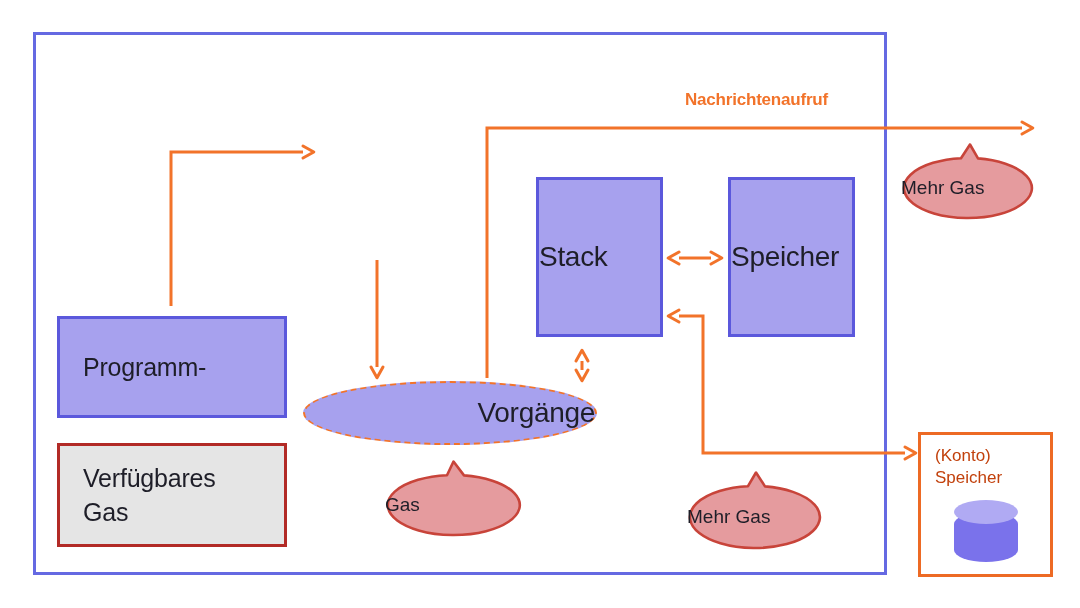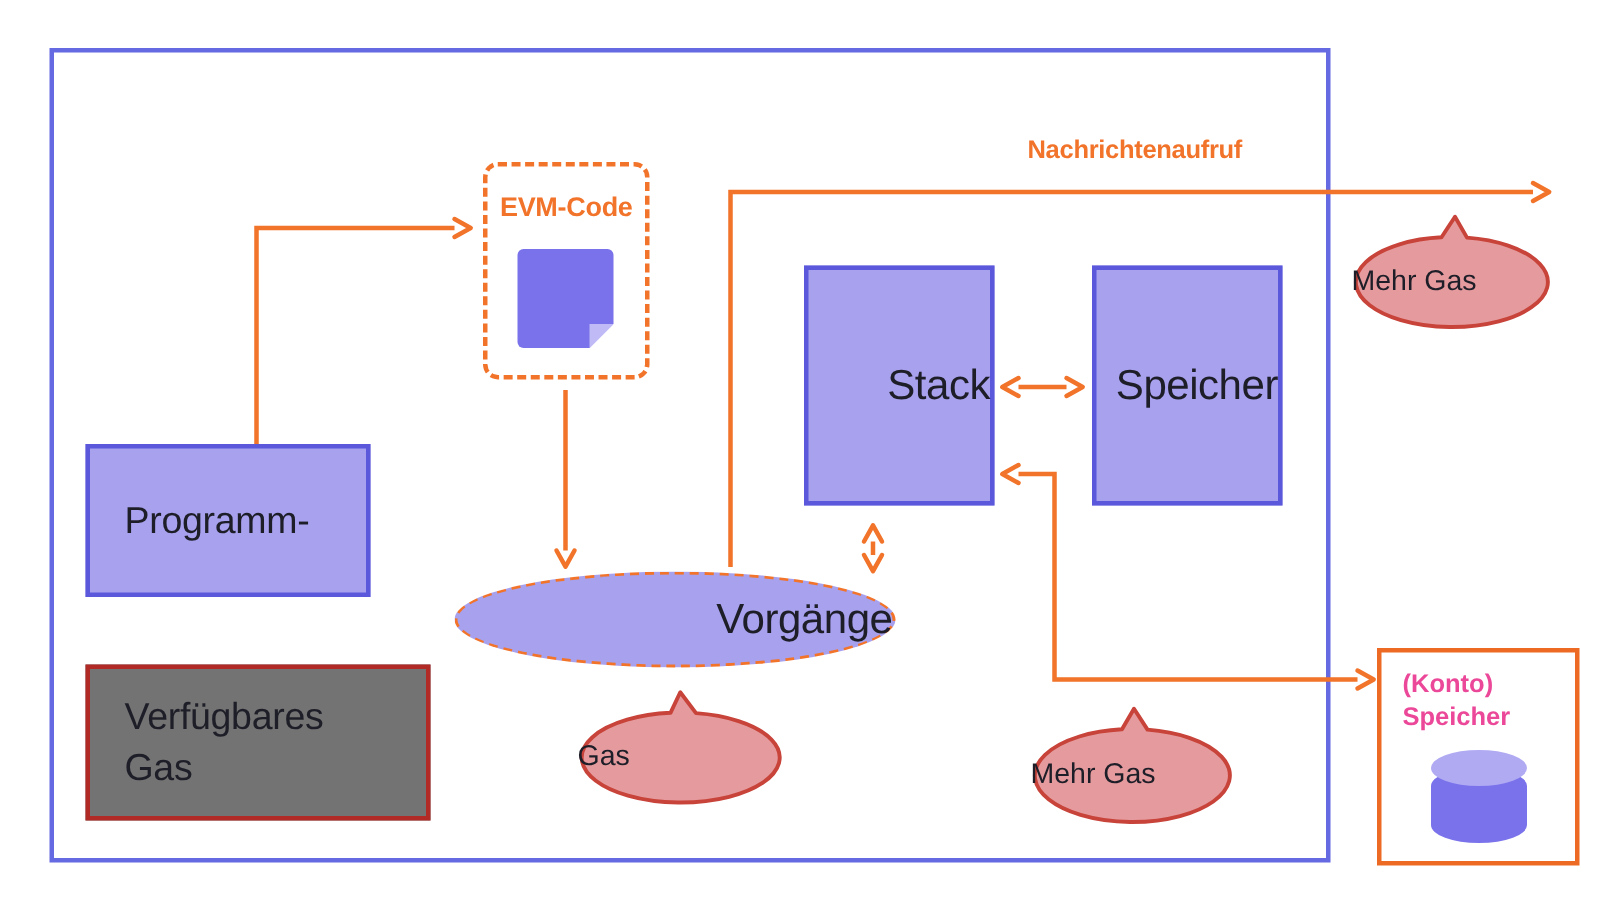--- a/index.html
+++ b/index.html
@@ -23,36 +23,36 @@
     left: 33px; top: 32px; width: 854px; height: 543px;
     border: 3px solid #6569e2;
   }
 
   
   .pbox {
     background: #a7a1ee;
     border: 3px solid #5b58dc;
     display: flex;
     align-items: center;
-    justify-content: flex-end;
+    justify-content: flex-start;
     font-size: 28px;
     letter-spacing: -0.3px;
   }
   .stack-box    { left: 536px; top: 177px; width: 127px; height: 160px; }
   .speicher-box { left: 728px; top: 177px; width: 127px; height: 160px; }
 
   .pc-box {
-    left: 57px; top: 296px; width: 190px; height: 102px;
+    left: 57px; top: 316px; width: 230px; height: 102px;
     background: #a7a1ee; border: 3px solid #5b58dc;
     display: flex; flex-direction: column; justify-content: center;
     padding-left: 23px; font-size: 25px; line-height: 34px; letter-spacing: -0.2px;
   }
   .availgas-box {
     left: 57px; top: 443px; width: 230px; height: 104px;
-    background: #737373; border: 3px solid #b22a26;
+    background: #e5e5e5; border: 3px solid #b22a26;
     display: flex; flex-direction: column; justify-content: center;
     padding-left: 23px; font-size: 25px; line-height: 34px; letter-spacing: -0.2px;
   }
 
   
   .evm-box {
     left: 322px; top: 108px; width: 111px; height: 145px;
     border: 3px dashed #f2732a; border-radius: 10px;
     text-align: center;
   }
@@ -81,21 +81,21 @@
     font-size: 28px; letter-spacing: -0.3px;
   }
 
   
   .konto-box {
     left: 918px; top: 432px; width: 135px; height: 145px;
     border: 3px solid #ed6a24;
   }
   .konto-label {
     margin: 10px 0 0 14px;
-    color: #ec4899; font-size: 17px; font-weight: 700; line-height: 22px;
+    color: #c2410c; font-size: 17px; font-weight: 400; line-height: 22px;
   }
   .cylinder { position: absolute; left: 33px; top: 65px; width: 64px; height: 62px; }
   .cyl-body { position: absolute; left: 0; top: 12px; width: 64px; height: 50px;
               background: #7a72eb; border-radius: 32px / 12px; }
   .cyl-top  { position: absolute; left: 0; top: 0; width: 64px; height: 24px;
               background: #b0aaf3; border-radius: 50%; }
 
   
   .bubble {
     display: flex; align-items: center; 
@@ -136,24 +136,20 @@
       <path d="M377 260 L377 367" marker-end="url(#chev)"></path>
       <path d="M487 378 L487 128 L1022 128" marker-end="url(#chev)"></path>
       <path d="M679 258 L711 258" marker-start="url(#chev)" marker-end="url(#chev)"></path>
       <path d="M582 361 L582 370" marker-start="url(#chev)" marker-end="url(#chev)"></path>
       <path d="M679 316 L703 316 L703 453 L905 453" marker-start="url(#chev)" marker-end="url(#chev)"></path>
     </g>
   </svg>
 
   <div class="abs msg-label">Nachrichtenaufruf</div>
 
-  <div class="abs evm-box">
-    <div class="evm-label">EVM-Code</div>
-    <div class="note-icon"></div>
-  </div>
 
   <div class="abs pbox stack-box">
     <span>Stack</span>
   </div>
   <div class="abs pbox speicher-box">
     <span>Speicher</span>
   </div>
 
   <div class="abs pc-box">
     <span>Programm-</span>

